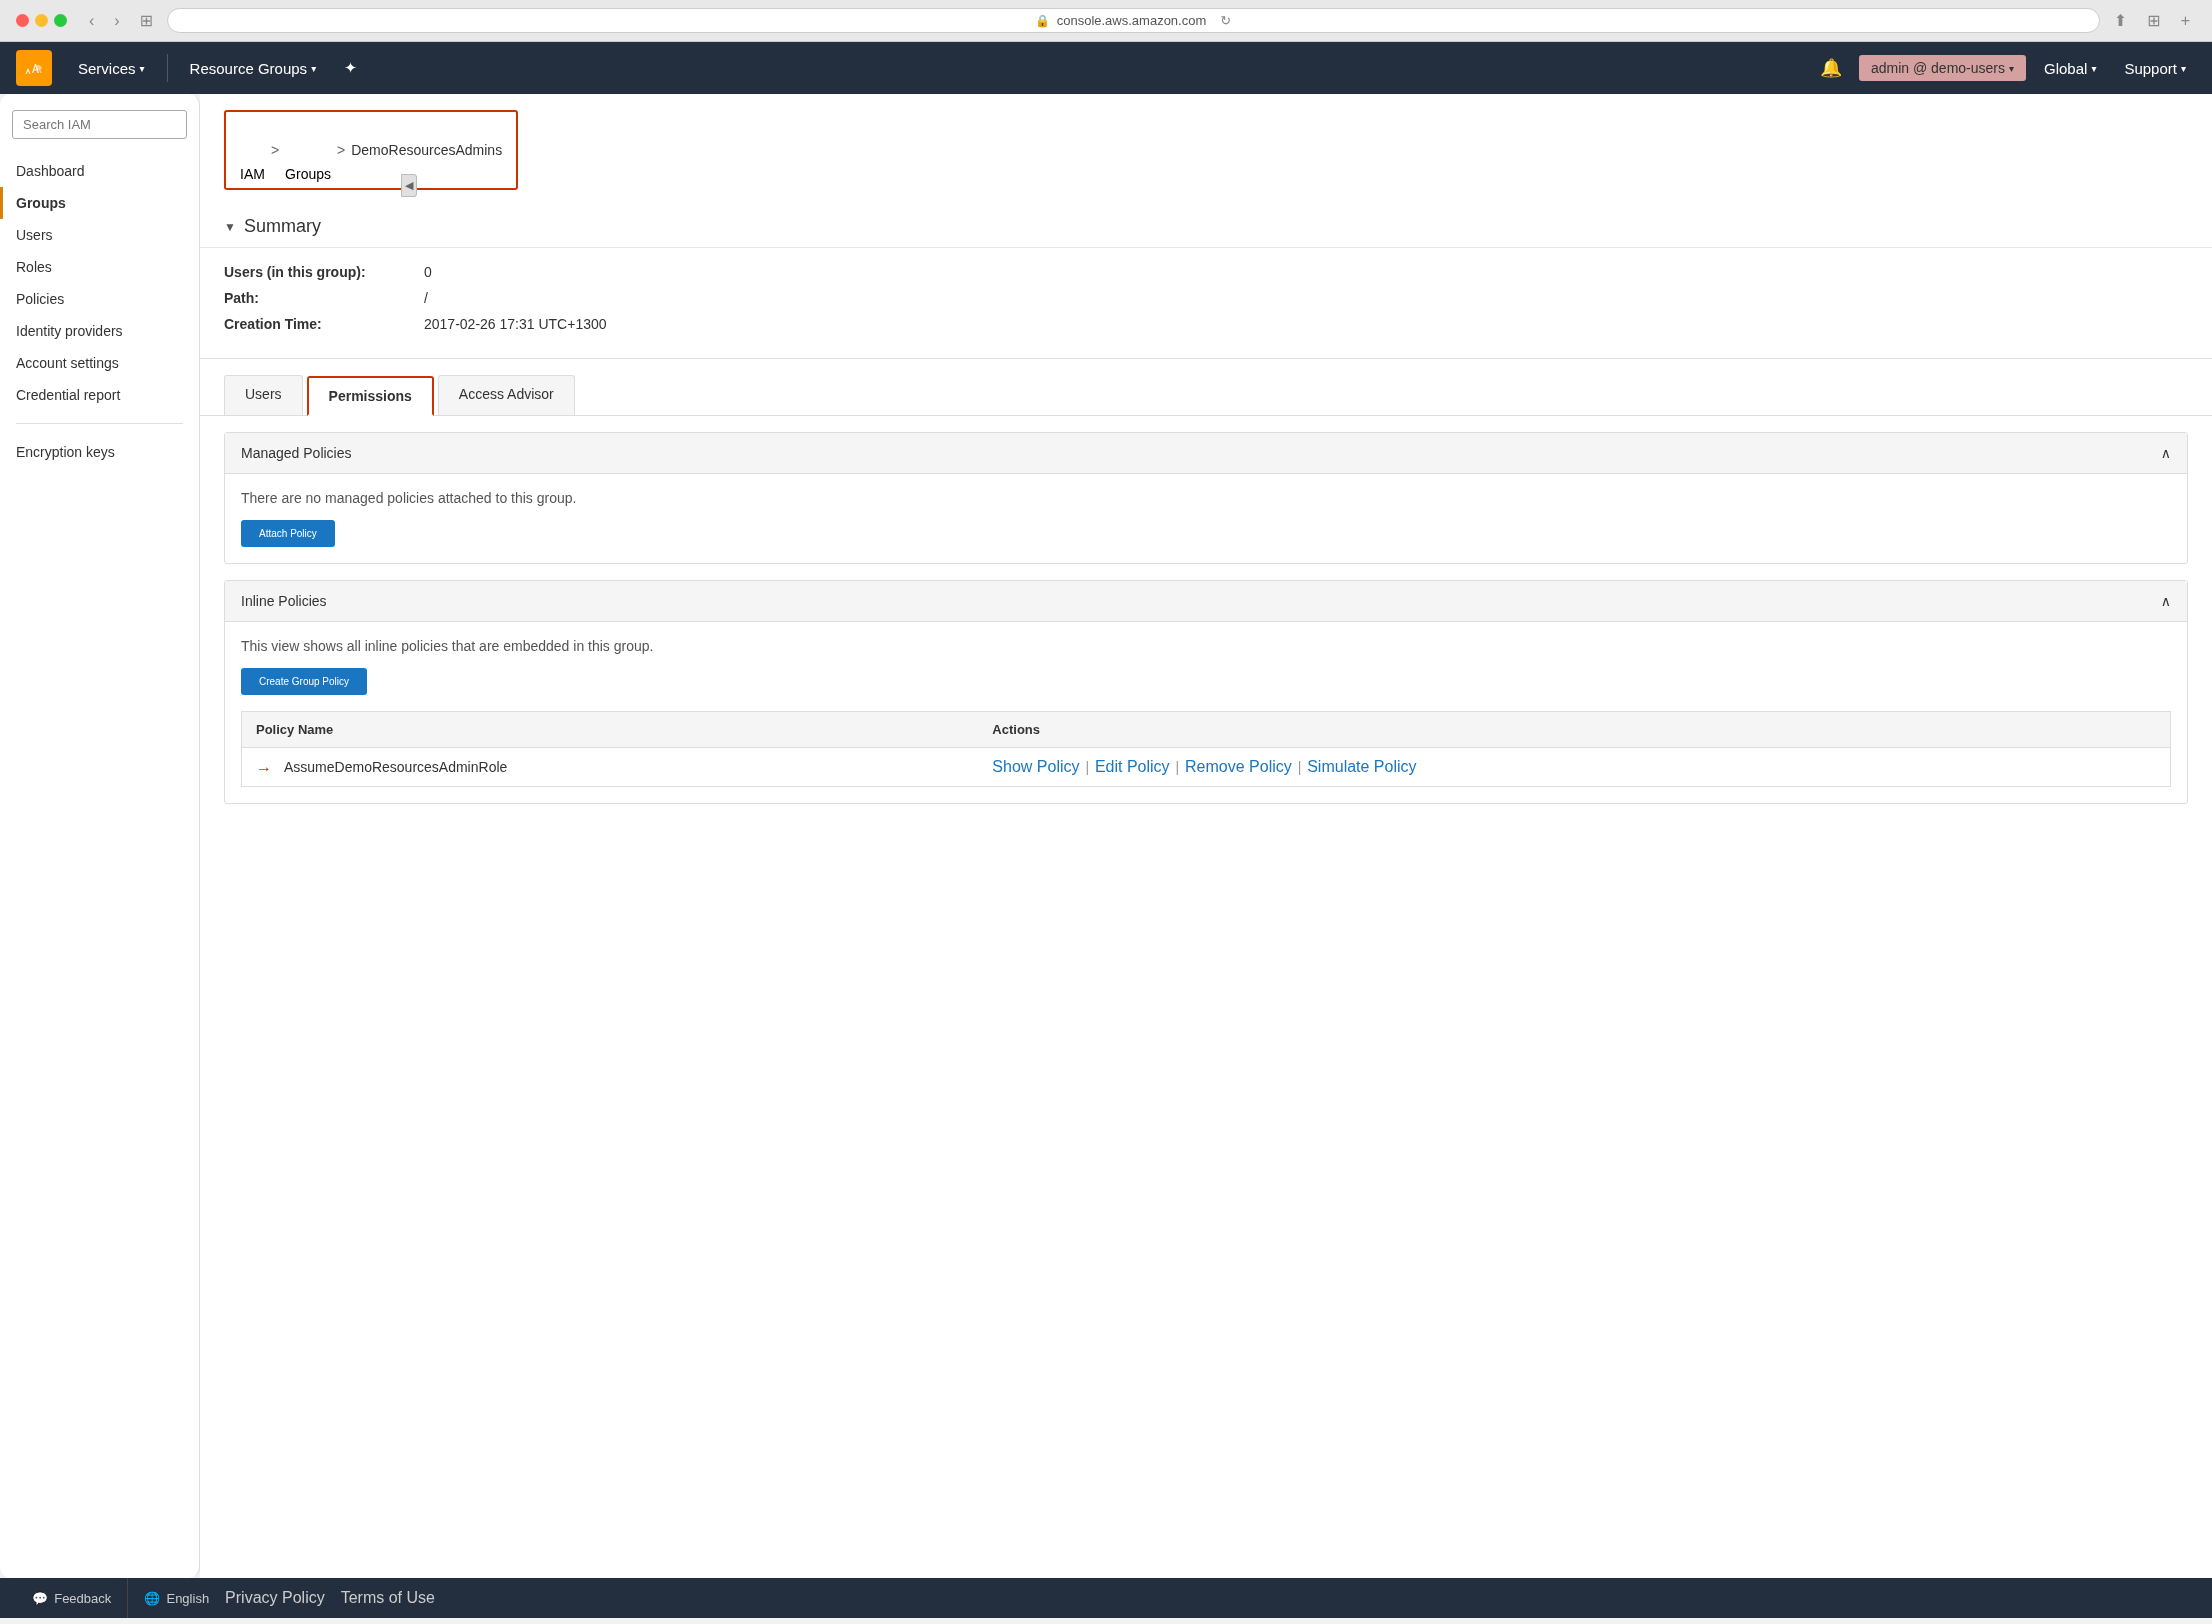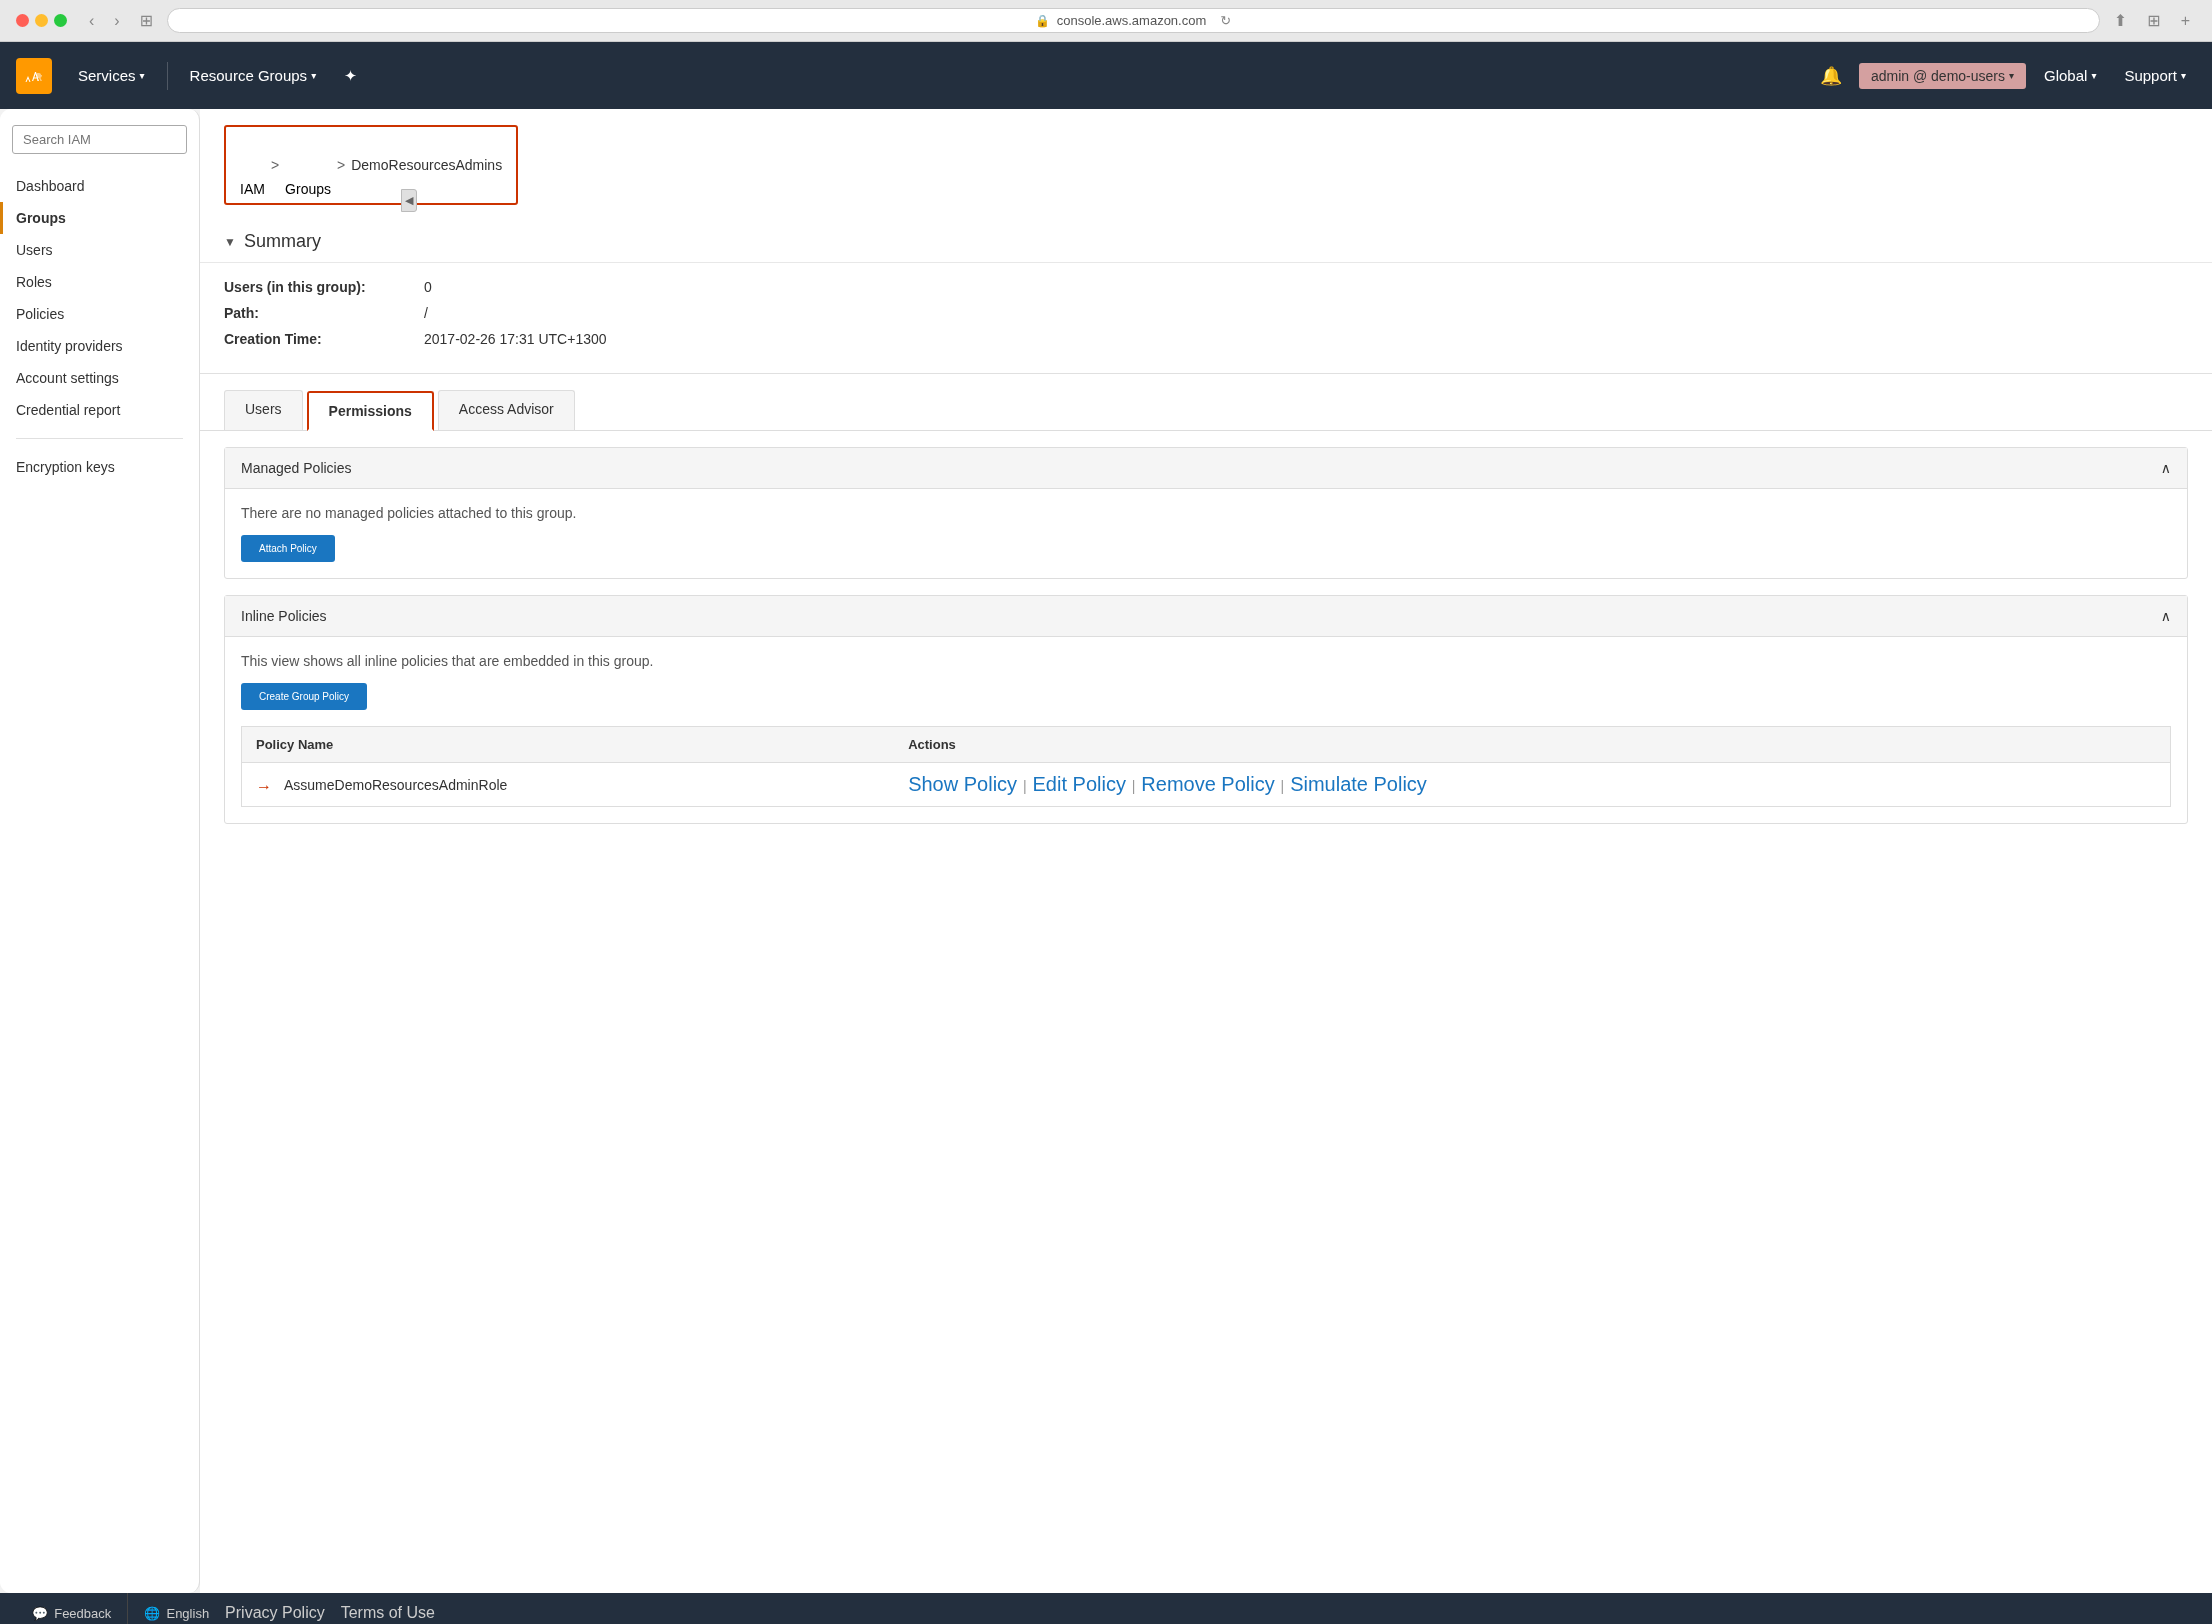--- a/index.html
+++ b/index.html
@@ -1,21 +1,21 @@
 <!DOCTYPE html>
 <html><head>
   <meta charset="utf-8">
   <style>
     * { box-sizing: border-box; margin: 0; padding: 0; }
     body { font-family: -apple-system, BlinkMacSystemFont, "Helvetica Neue", Arial, sans-serif; font-size: 14px; background: #f2f2f2; color: #333; }
 
     
     .top-bar {
       background: #232f3e;
-      height: 67px;
+      height: 52px;
       display: flex;
       align-items: center;
       padding: 0 16px;
       gap: 8px;
       position: relative;
     }
     .top-bar-logo {
       width: 36px; height: 36px;
       background: #ff9900;
       border-radius: 4px;
@@ -267,21 +267,21 @@
       border-bottom: 1px solid #eee;
       vertical-align: middle;
     }
     .policy-table tr:last-child td { border-bottom: none; }
     .table-row-content {
       display: flex;
       align-items: center;
       gap: 8px;
     }
     .arrow-icon { color: #cc3300; font-size: 16px; margin-right: 4px; }
-    .action-link { color: #1a76c1; text-decoration: none; font-size: 20px; }
+    .action-link { color: #1a76c1; text-decoration: none; font-size: 16px; }
     .action-sep { color: #999; margin: 0 2px; }
 
     
     .footer {
       background: #232f3e;
       color: #ccc;
       height: 40px;
       display: flex;
       align-items: center;
       padding: 0 16px;

